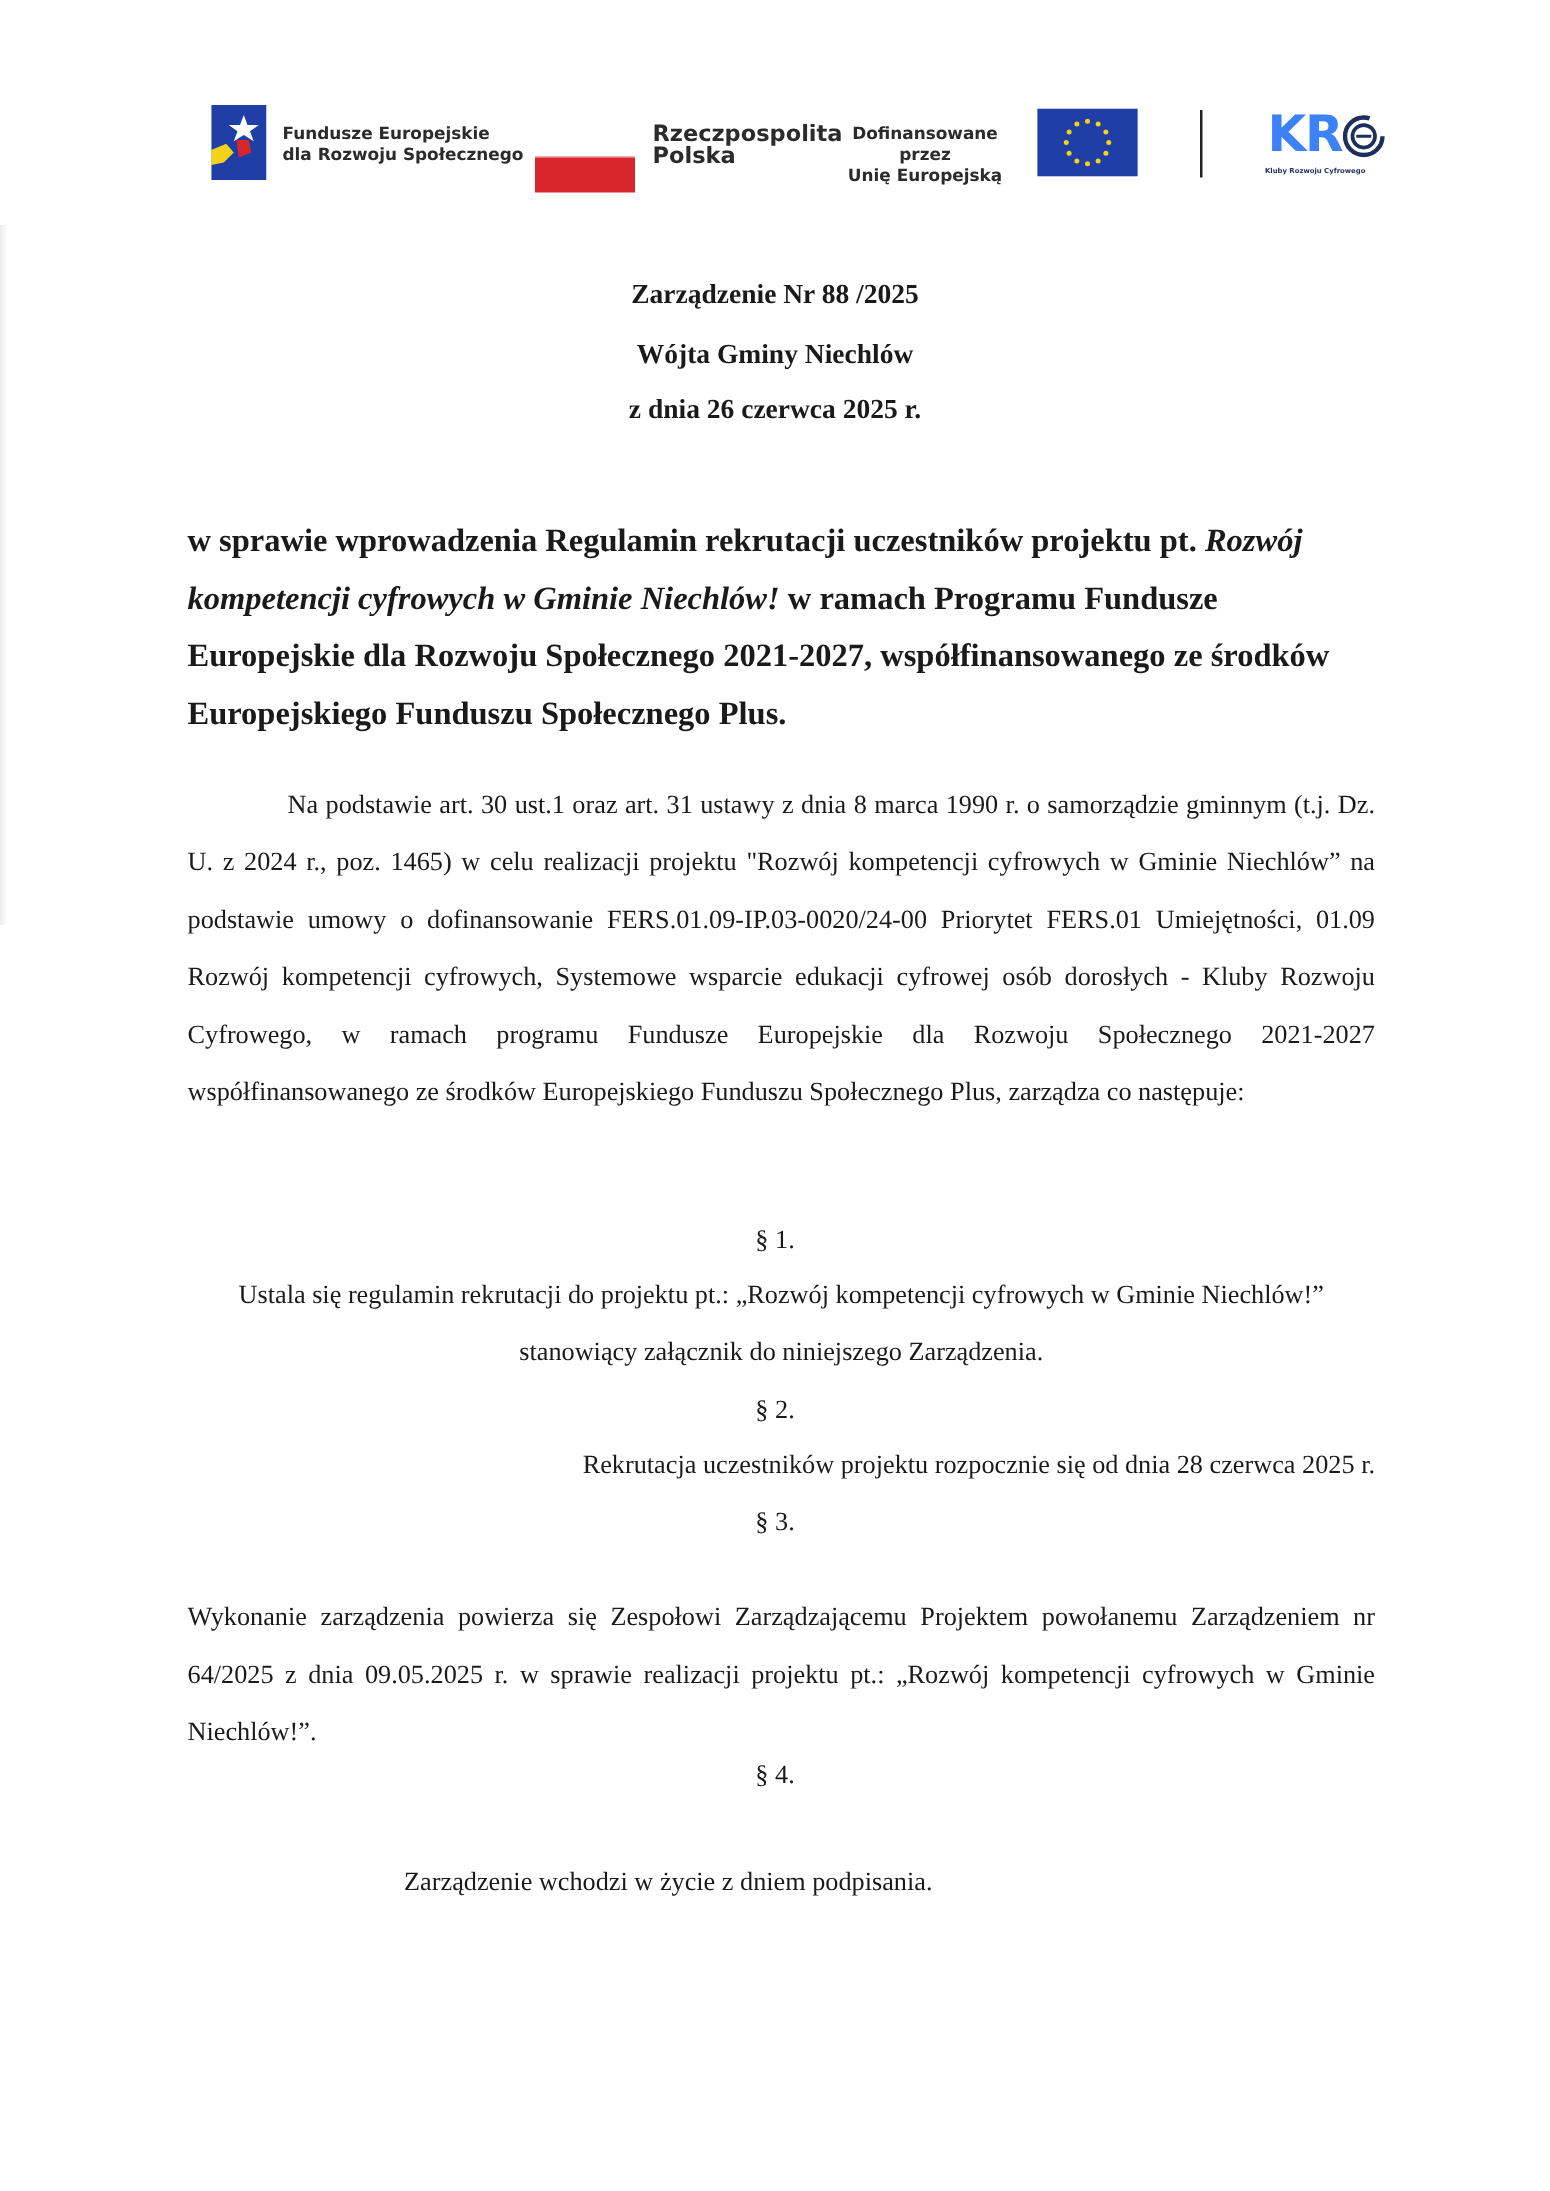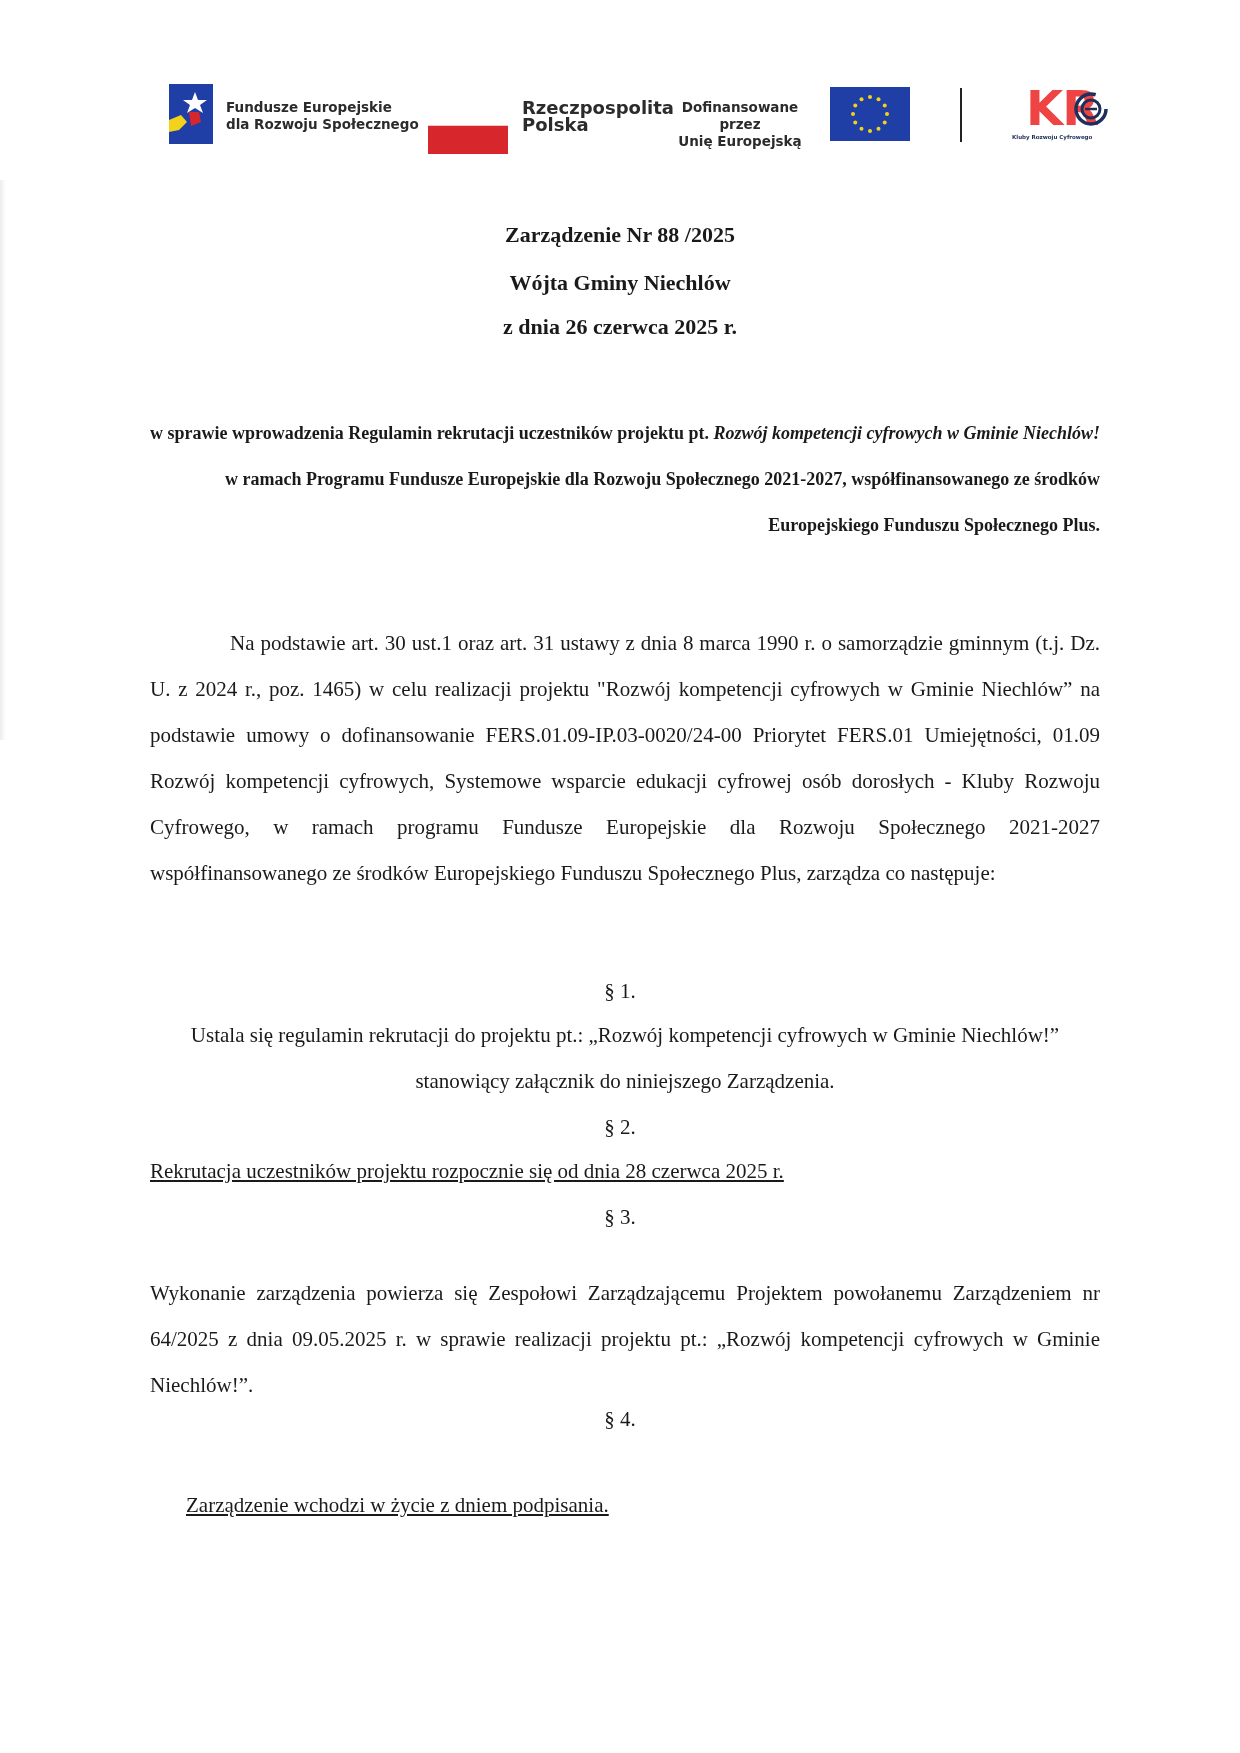--- a/index.html
+++ b/index.html
@@ -10,35 +10,35 @@
     
     .logo-bar { position: absolute; top: 82px; left: 0; width: 1240px; height: 70px; }
     .fe-logo { position: absolute; left: 165px; top: 0; width: 52px; height: 64px; }
     .fe-text { position: absolute; left: 226px; top: 17px; font-family: "DejaVu Sans", sans-serif; font-weight: bold; font-size: 13.5px; line-height: 17px; color: #2b2b2b; }
     .rp-flag { position: absolute; left: 428px; top: 43px; width: 80px; height: 28px; background: #d8262d; border-top: 1px solid #f2c5c6; }
     .rp-text { position: absolute; left: 522px; top: 17px; font-family: "DejaVu Sans", sans-serif; font-weight: bold; font-size: 18px; line-height: 17px; color: #2b2b2b; }
     .eu-text { position: absolute; left: 662px; top: 17px; width: 156px; text-align: center; font-family: "DejaVu Sans", sans-serif; font-weight: bold; font-size: 13.5px; line-height: 17px; color: #2b2b2b; }
     .eu-flag { position: absolute; left: 830px; top: 5px; width: 80px; height: 54px; background: #1f3fa6; }
     .sep-line { position: absolute; left: 960px; top: 6px; width: 2px; height: 54px; background: #222; }
     .krc-logo { position: absolute; left: 1010px; top: 4px; width: 110px; height: 62px; }
-    .krc-letters { position: absolute; left: 16px; top: 0; font-family: "DejaVu Sans", sans-serif; font-weight: bold; font-size: 48px; line-height: 44px; color: #ef4444; letter-spacing: -1px; }
+    .krc-letters { position: absolute; left: 4px; top: 0; font-family: "DejaVu Sans", sans-serif; font-weight: bold; font-size: 40px; line-height: 44px; color: #3b82f6; letter-spacing: -1px; }
     .krc-sub { position: absolute; left: 2px; top: 48px; font-family: "DejaVu Sans", sans-serif; font-weight: bold; font-size: 5.5px; color: #1f2f5c; white-space: nowrap; }
 
     
     .serif { font-family: "Liberation Serif", "DejaVu Serif", serif; }
     .title-block { position: absolute; left: 0; top: 222px; width: 1240px; text-align: center; font-weight: bold; font-size: 22px; }
     .title-line { position: absolute; left: 0; width: 1240px; text-align: center; white-space: nowrap; }
 
-    .subject { position: absolute; left: 150px; top: 410px; width: 950px; font-weight: bold; font-size: 18px; text-align: right; line-height: 46px; }
+    .subject { position: absolute; left: 150px; top: 410px; width: 950px; font-weight: bold; font-size: 26px; text-align: left; line-height: 46px; }
     .subject i { font-weight: bold; }
 
     .body-para { position: absolute; left: 150px; width: 950px; font-size: 21px; line-height: 46px; text-align: justify; }
     .para-intro { top: 620px; text-indent: 80px; }
     .para-center { position: absolute; left: 150px; width: 950px; text-align: center; font-size: 21px; line-height: 46px; }
-    .para-left { position: absolute; left: 150px; width: 950px; text-align: left; font-size: 21px; line-height: 46px; text-decoration: underline; }
+    .para-left { position: absolute; left: 150px; width: 950px; text-align: right; font-size: 21px; line-height: 46px; }
     .section-mark { position: absolute; left: 0; width: 1240px; text-align: center; font-size: 21px; line-height: 46px; }
 
     
     .signature { position: absolute; left: 760px; top: 1480px; width: 270px; height: 100px; }
     .stamp-title { position: absolute; left: 30px; top: 8px; font-family: "Liberation Serif", serif; font-size: 21px; color: #e23b3b; white-space: nowrap; }
     .stamp-name { position: absolute; left: 62px; top: 56px; font-family: "Liberation Serif", serif; font-style: italic; font-size: 20px; color: #e23b3b; white-space: nowrap; letter-spacing: 0.5px; }
     .sig-svg { position: absolute; left: 0; top: 0; width: 270px; height: 100px; }
   </style>
 </head>
 <body>

